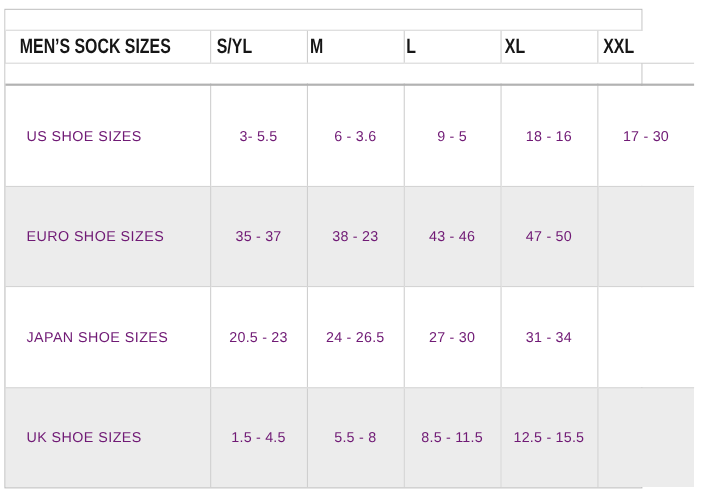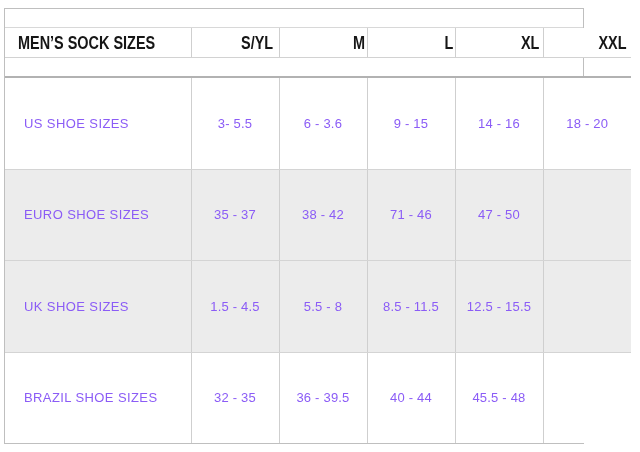--- a/index.html
+++ b/index.html
@@ -43,21 +43,21 @@
     table-layout: fixed;
     width: 100%;
   }
   col.c-label { width: 186px; }
   col.c-size  { width: 88px; }
   
   .header-table td {
     height: 29px;
     border-bottom: 1px solid #d2d2d2;
     background: #ffffff;
-    text-align: right;
+    text-align: left;
     vertical-align: middle;
     padding: 0;
     overflow: hidden;
     white-space: nowrap;
   }
   .header-table td + td {
     border-left: 1px solid #cfcfcf;
   }
   .hdr-text {
     display: inline-block;
@@ -81,21 +81,21 @@
     border-top: 2px solid #b2b2b2;
     flex: 1 1 auto;
   }
   .data-table td {
     height: 72px;
     border-bottom: 1px solid #d4d4d4;
     text-align: center;
     vertical-align: middle;
     padding: 0;
     font-size: 13px;
-    color: #8b5cf6;
+    color: #701a75;
     letter-spacing: 0.2px;
     background: #ffffff;
     overflow: hidden;
     white-space: nowrap;
   }
   .data-table td + td {
     border-left: 1px solid #cfcfcf;
     text-align: center;
   }
   .data-table tr.shaded td {
@@ -149,45 +149,45 @@
           <col class="c-size">
           <col class="c-size">
           <col class="c-size">
           <col class="c-size">
       </colgroup>
       <tbody>
         <tr>
           <td class="label-cell">US SHOE SIZES</td>
           <td>3- 5.5</td>
           <td>6 - 3.6</td>
-          <td>9 - 15</td>
-          <td>14 - 16</td>
-          <td>18 - 20</td>
+          <td>9 - 5</td>
+          <td>18 - 16</td>
+          <td>17 - 30</td>
         </tr>
         <tr class="shaded">
           <td class="label-cell">EURO SHOE SIZES</td>
           <td>35 - 37</td>
-          <td>38 - 42</td>
-          <td>71 - 46</td>
+          <td>38 - 23</td>
+          <td>43 - 46</td>
           <td>47 - 50</td>
+          <td></td>
+        </tr>
+        <tr>
+          <td class="label-cell">JAPAN SHOE SIZES</td>
+          <td>20.5 - 23</td>
+          <td>24 - 26.5</td>
+          <td>27 - 30</td>
+          <td>31 - 34</td>
           <td></td>
         </tr>
         <tr class="shaded">
           <td class="label-cell">UK SHOE SIZES</td>
           <td>1.5 - 4.5</td>
           <td>5.5 - 8</td>
           <td>8.5 - 11.5</td>
           <td>12.5 - 15.5</td>
           <td></td>
         </tr>
-        <tr>
-          <td class="label-cell">BRAZIL SHOE SIZES</td>
-          <td>32 - 35</td>
-          <td>36 - 39.5</td>
-          <td>40 - 44</td>
-          <td>45.5 - 48</td>
-          <td></td>
-        </tr>
       </tbody>
     </table>
 
   </div>
 </div>
 
 </body></html>

